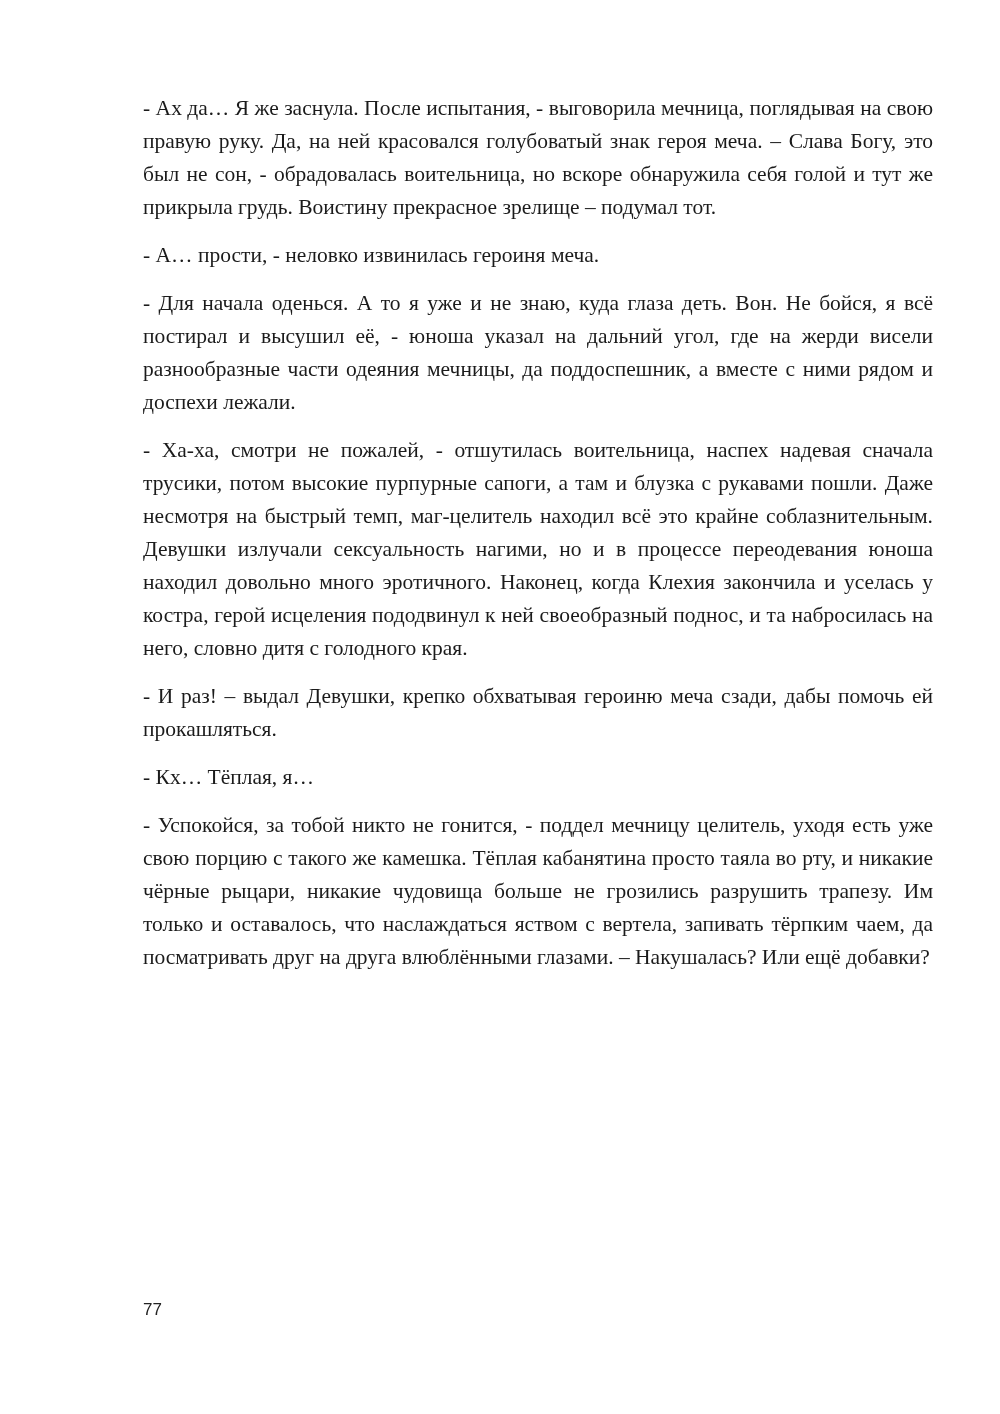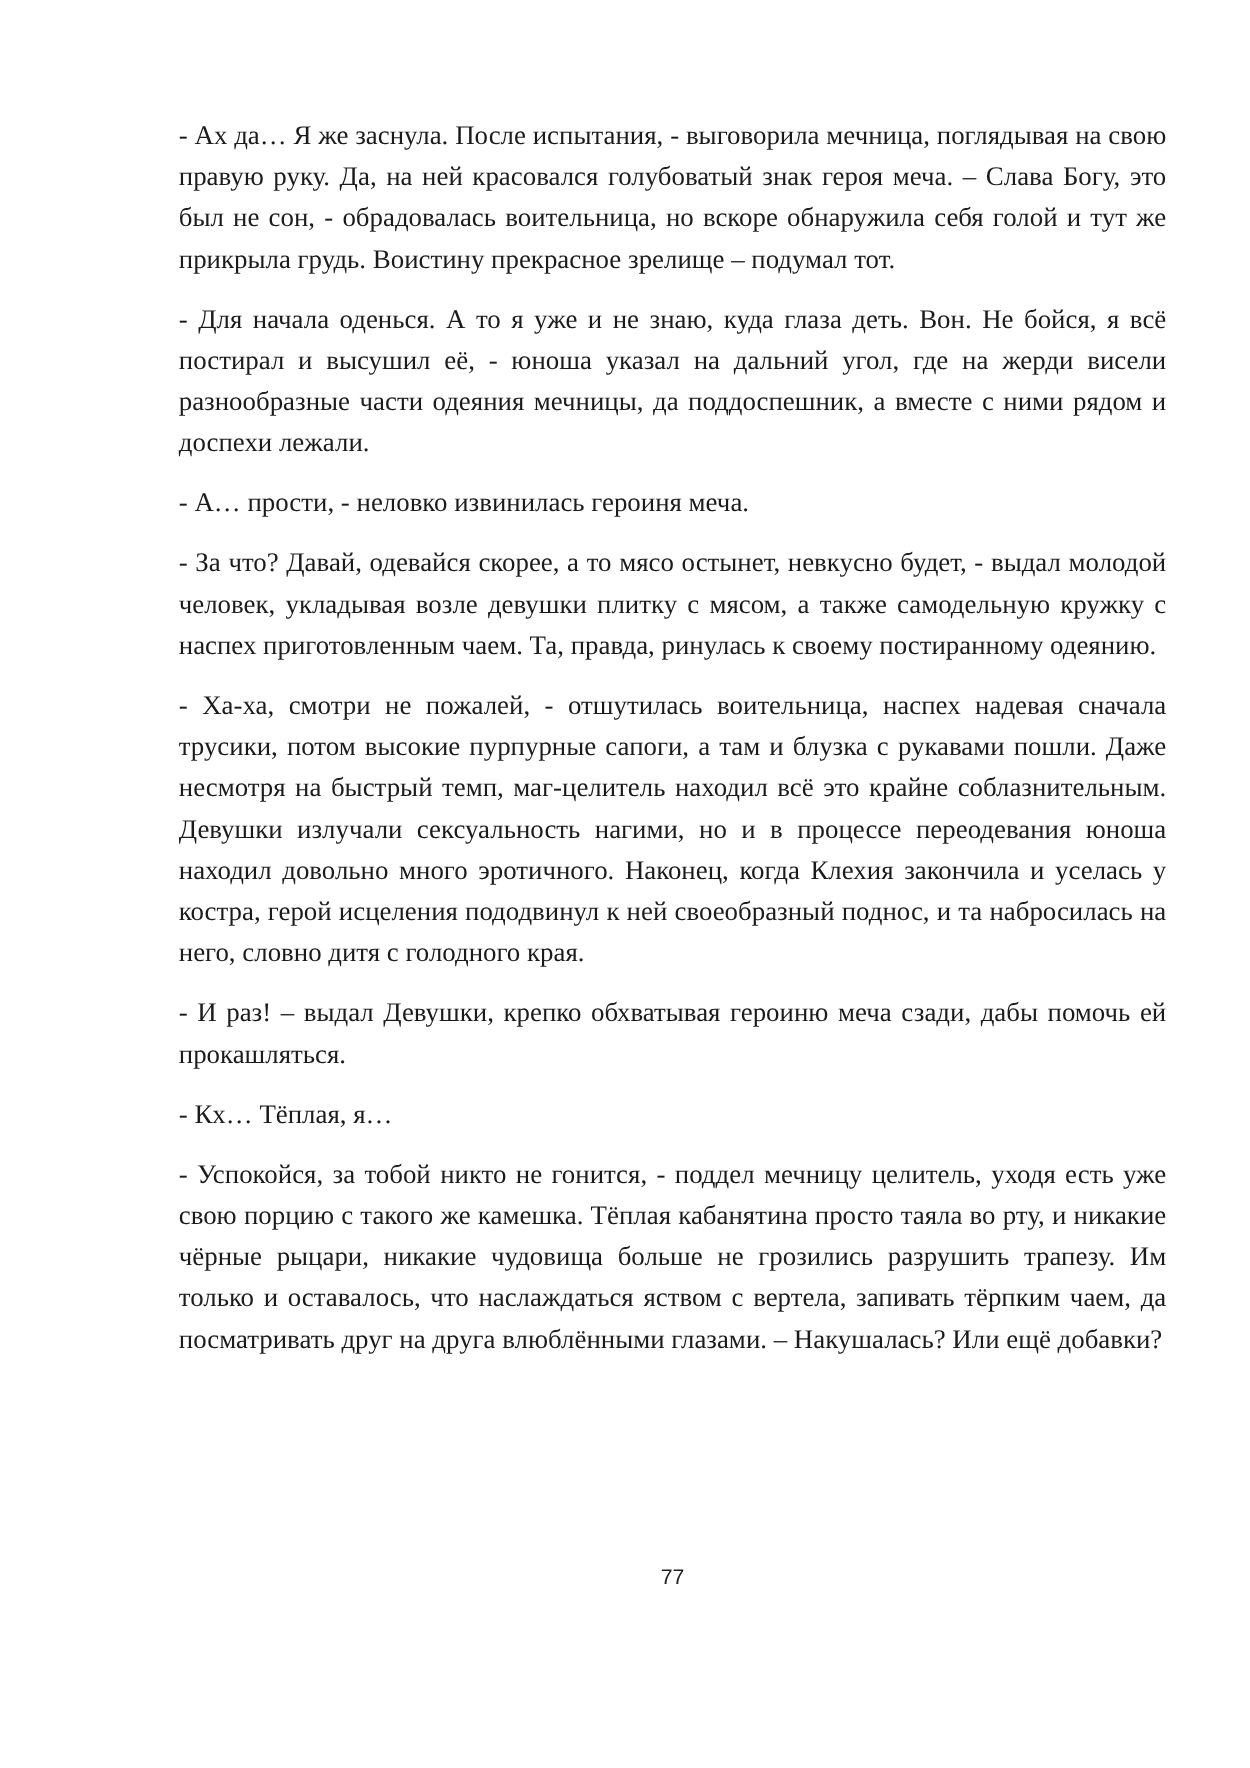--- a/index.html
+++ b/index.html
@@ -24,37 +24,35 @@
     line-height: 33px;
     color: #1b1b1b;
   }
   .text-block p {
     margin: 0 0 15px 0;
     text-align: justify;
     text-justify: inter-word;
   }
   .page-number {
     position: absolute;
-    top: 1252px;
+    top: 1300px;
     left: 143px;
     width: 790px;
-    text-align: center;
     font-family: "Liberation Sans", "DejaVu Sans", sans-serif;
     font-size: 17px;
     color: #222222;
   }
 </style>
 </head>
 <body>
 
 <div class="page">
   <div class="text-block">
     <p>- Ах да… Я же заснула. После испытания, - выговорила мечница, поглядывая на свою правую руку. Да, на ней красовался голубоватый знак героя меча. – Слава Богу, это был не сон, - обрадовалась воительница, но вскоре обнаружила себя голой и тут же прикрыла грудь. Воистину прекрасное зрелище – подумал тот.</p>
+    <p>- А… прости, - неловко извинилась героиня меча.</p>
     <p>- Для начала оденься. А то я уже и не знаю, куда глаза деть. Вон. Не бойся, я всё постирал и высушил её, - юноша указал на дальний угол, где на жерди висели разнообразные части одеяния мечницы, да поддоспешник, а вместе с ними рядом и доспехи лежали.</p>
-    <p>- А… прости, - неловко извинилась героиня меча.</p>
-    <p>- За что? Давай, одевайся скорее, а то мясо остынет, невкусно будет, - выдал молодой человек, укладывая возле девушки плитку с мясом, а также самодельную кружку с наспех приготовленным чаем. Та, правда, ринулась к своему постиранному одеянию.</p>
     <p>- Ха-ха, смотри не пожалей, - отшутилась воительница, наспех надевая сначала трусики, потом высокие пурпурные сапоги, а там и блузка с рукавами пошли. Даже несмотря на быстрый темп, маг-целитель находил всё это крайне соблазнительным. Девушки излучали сексуальность нагими, но и в процессе переодевания юноша находил довольно много эротичного. Наконец, когда Клехия закончила и уселась у костра, герой исцеления пододвинул к ней своеобразный поднос, и та набросилась на него, словно дитя с голодного края.</p>
     <p>- И раз! – выдал Девушки, крепко обхватывая героиню меча сзади, дабы помочь ей прокашляться.</p>
     <p>- Кх… Тёплая, я…</p>
     <p>- Успокойся, за тобой никто не гонится, - поддел мечницу целитель, уходя есть уже свою порцию с такого же камешка. Тёплая кабанятина просто таяла во рту, и никакие чёрные рыцари, никакие чудовища больше не грозились разрушить трапезу. Им только и оставалось, что наслаждаться яством с вертела, запивать тёрпким чаем, да посматривать друг на друга влюблёнными глазами. – Накушалась? Или ещё добавки?</p>
   </div>
   <div class="page-number">77</div>
 </div>
 
 </body></html>

